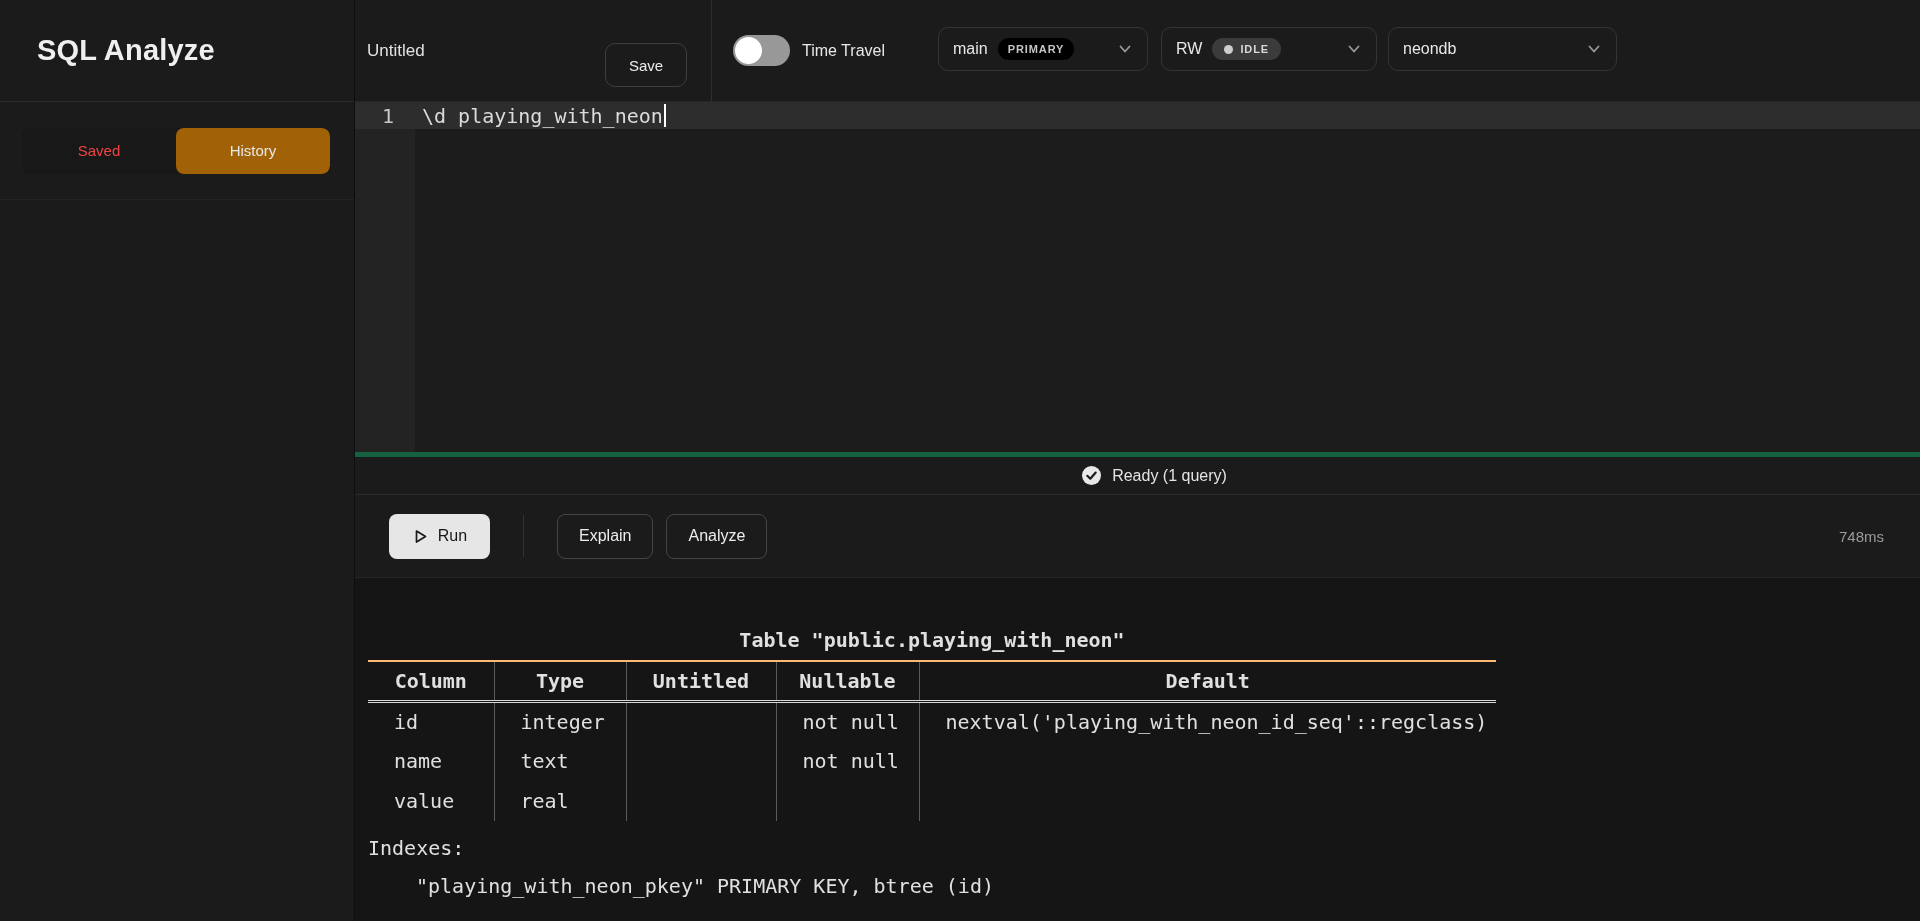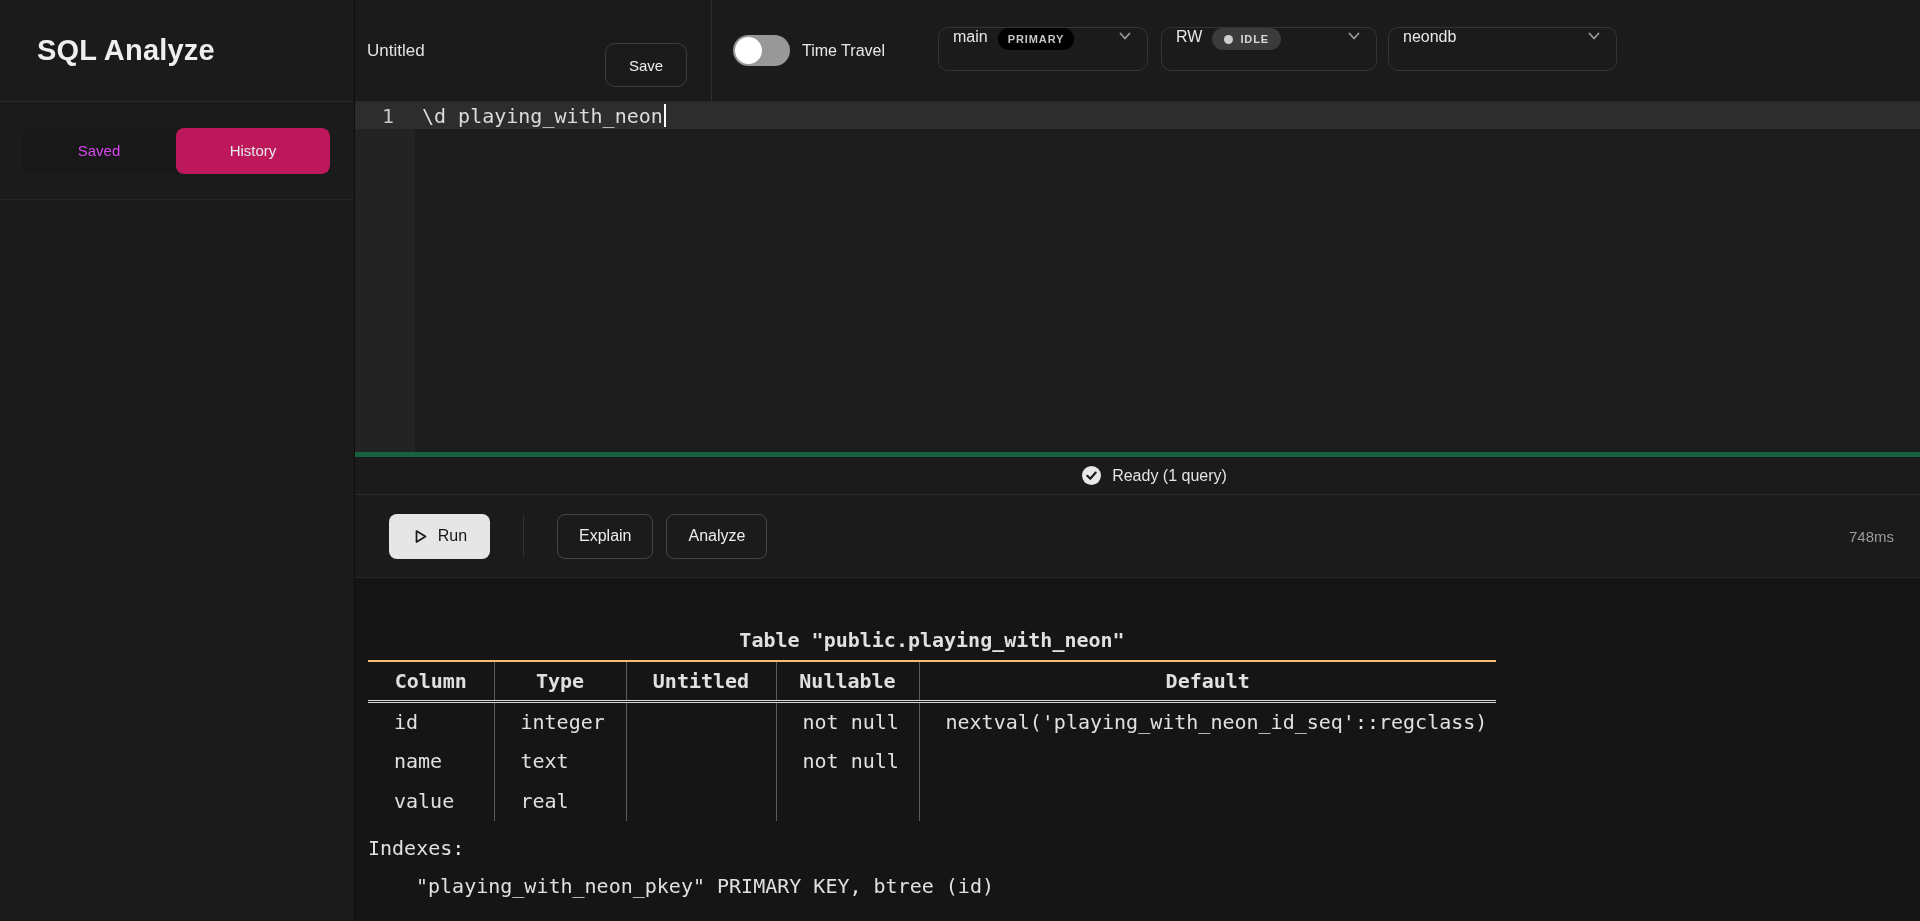--- a/index.html
+++ b/index.html
@@ -34,23 +34,23 @@
     display: flex; align-items: center;
     padding: 0 22px;
   }
   .segmented {
     display: flex; width: 308px; height: 46px;
     background: #181818; border-radius: 8px; overflow: hidden;
   }
   .segment {
     flex: 1; border: none; background: transparent;
     font-family: "Liberation Sans", sans-serif;
-    font-size: 15px; color: #d946ef; cursor: pointer; border-radius: 8px;
-  }
-  .segment.active { background: #be185d; color: #e8e8e8; }
+    font-size: 15px; color: #ef4444; cursor: pointer; border-radius: 8px;
+  }
+  .segment.active { background: #a16207; color: #e8e8e8; }
 
   
   .main { flex: 1; display: flex; flex-direction: column; min-width: 0; }
 
   
   .topbar {
     height: 102px; flex: 0 0 auto;
     background: #1b1b1b;
     border-bottom: 1px solid #262626;
     position: relative;
@@ -79,21 +79,21 @@
     background: #ffffff; border-radius: 50%;
   }
   .toggle-label {
     position: absolute; left: 447px; top: 0; height: 101px;
     display: flex; align-items: center;
     font-size: 16px; color: #e8e8e8;
   }
   .select {
     position: absolute; top: 27px; height: 44px;
     border: 1px solid #343434; border-radius: 10px;
-    display: flex; align-items: flex-start; gap: 10px;
+    display: flex; align-items: center; gap: 10px;
     padding: 0 14px; cursor: pointer; background: transparent;
     font-size: 16px; color: #e8e8e8;
   }
   .select .chev { margin-left: auto; flex: 0 0 auto; }
   .branch-select { left: 583px; width: 210px; }
   .endpoint-select { left: 806px; width: 216px; }
   .db-select { left: 1033px; width: 229px; }
   .badge {
     background: #000000; color: #c6c6c6;
     font-size: 11px; font-weight: 700; letter-spacing: 0.9px;
@@ -152,21 +152,21 @@
     width: 101px; height: 45px; border: none; border-radius: 8px;
     background: #e6e6e6; color: #161616; font-weight: 500;
     display: inline-flex; align-items: center; justify-content: center; gap: 9px;
   }
   .actions-vdivider { width: 1px; height: 42px; background: #333333; margin: 0 33px 0 33px; }
   .ghost-btn {
     height: 45px; border: 1px solid #454545; border-radius: 8px;
     background: transparent; color: #ededed; padding: 0 21px;
   }
   .explain-btn { margin-right: 13px; }
-  .duration { margin-left: auto; margin-right: 26px; font-size: 15px; color: #9b9b9b; }
+  .duration { margin-left: auto; margin-right: 36px; font-size: 15px; color: #9b9b9b; }
 
   
   .results {
     flex: 1; background: #151515; overflow: hidden;
     font-family: "DejaVu Sans Mono", "Liberation Mono", monospace;
     font-size: 20px; color: #e0e0e0;
   }
   .results-inner { margin-left: 13px; width: 1128px; }
   .table-title {
     margin-top: 42px; height: 40px; line-height: 40px;

